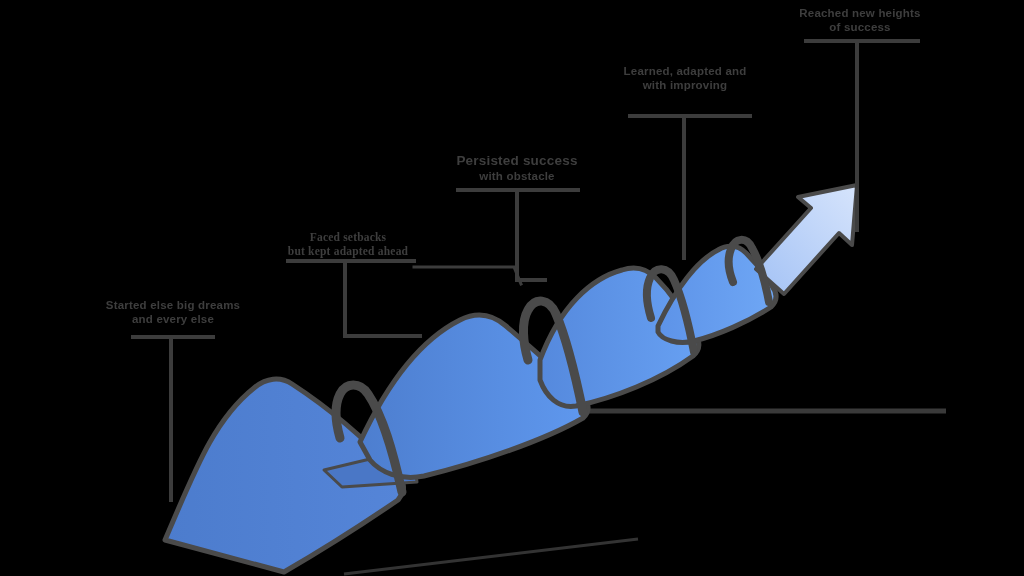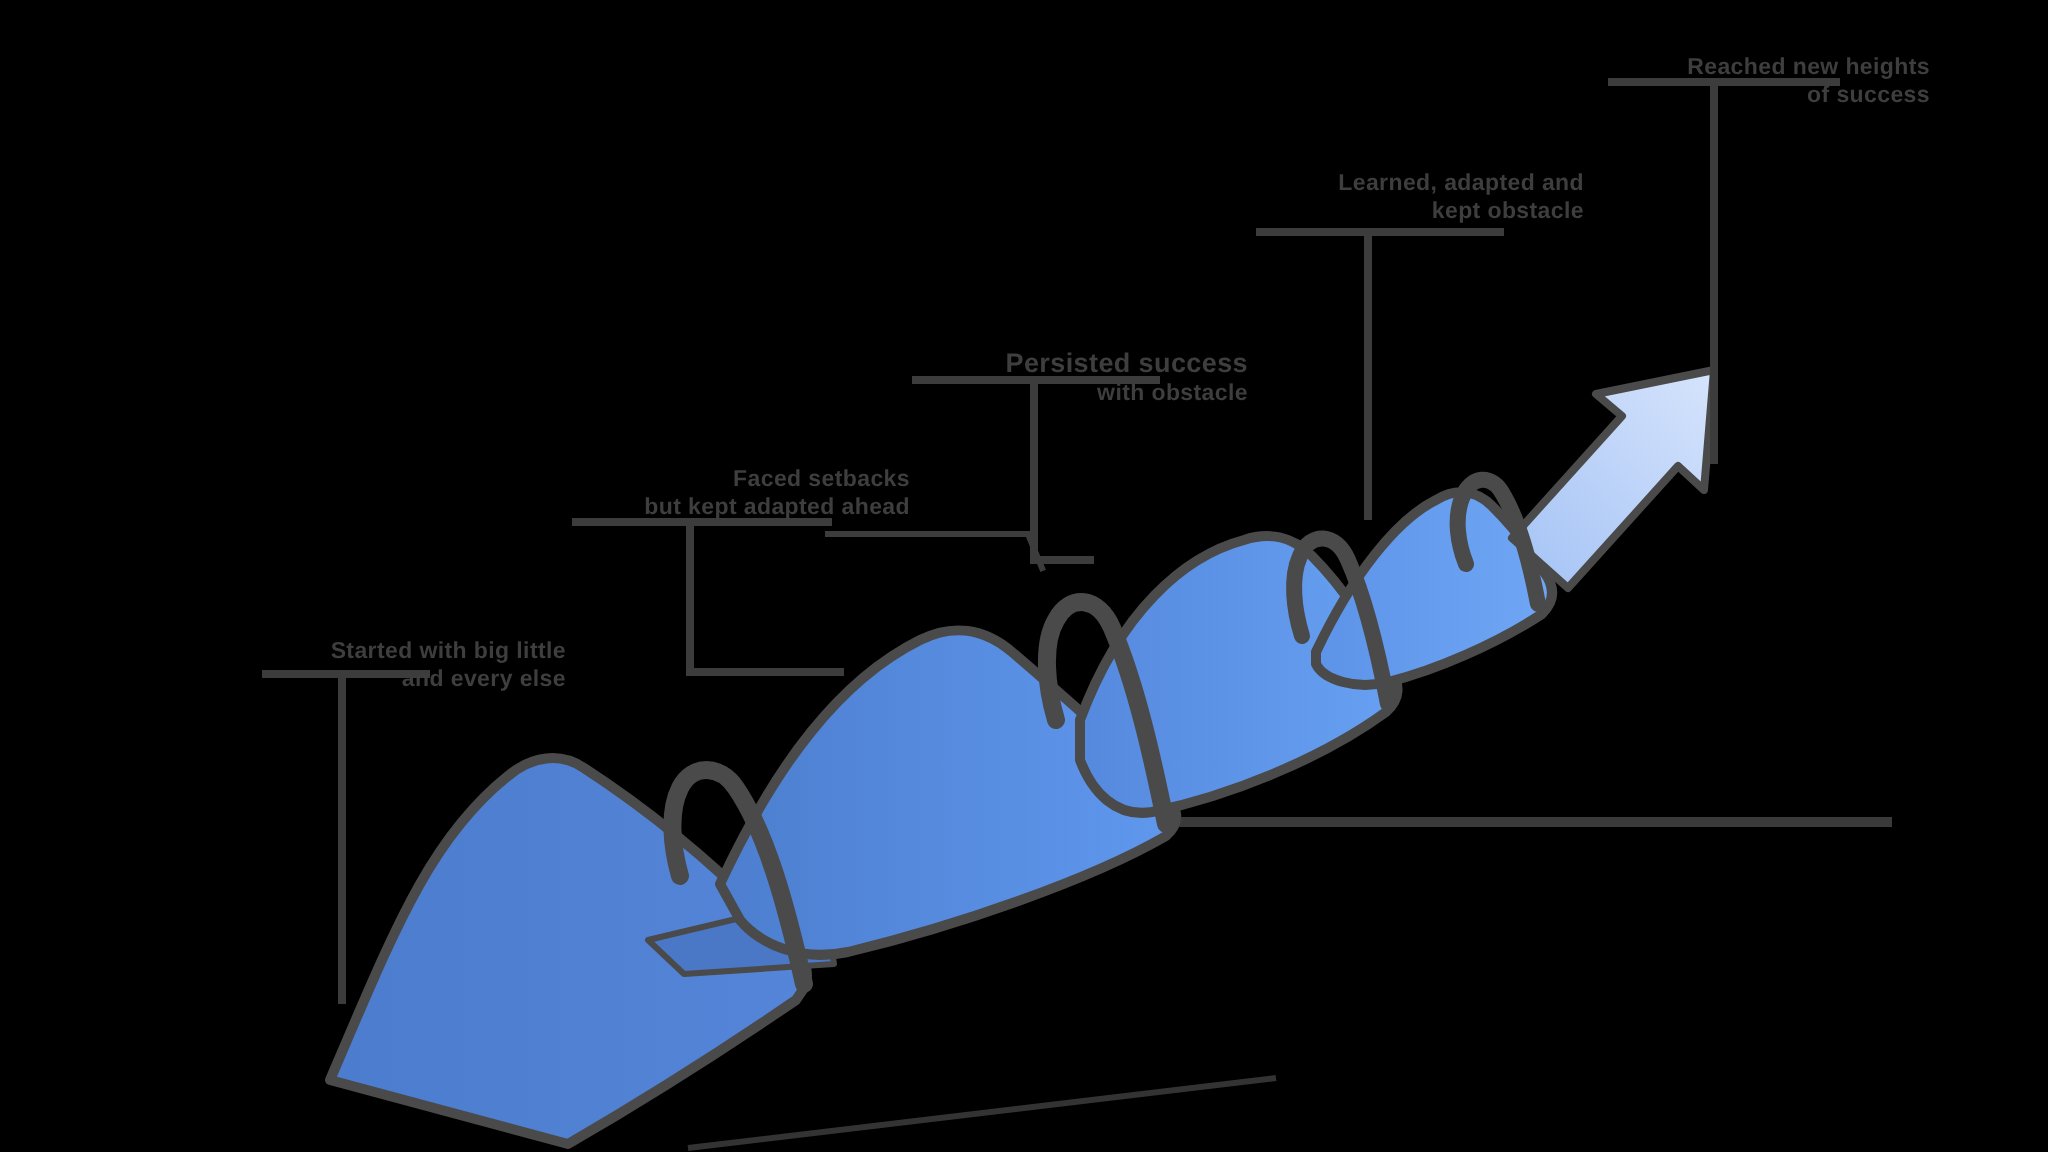--- a/index.html
+++ b/index.html
@@ -9,24 +9,23 @@
     font-family:"Liberation Sans", sans-serif;
   }
   #stage{position:absolute;inset:0;}
   svg{position:absolute;left:0;top:0;}
   .callout{
     position:absolute;
     color:#3e3e3e;
     font-weight:bold;
     font-size:11.5px;
     line-height:1.22;
-    text-align:right;
+    text-align:center;
     letter-spacing:.2px;
     white-space:nowrap;
-    margin-top:21px;
   }
   .callout .l1,.callout .l2{display:block;}
   #callout-3 .l1{font-size:13.5px;}
 </style>
 </head>
 <body>
 
 <div id="stage">
 
   <svg width="1024" height="576" viewBox="0 0 1024 576">
@@ -122,37 +121,37 @@
 
       <path d="M 630 116 L 750 116"></path>
       <path d="M 684 116 L 684 258"></path>
 
       <path d="M 806 41 L 918 41"></path>
       <path d="M 857 41 L 857 230"></path>
     </g>
   </svg>
 
   <div id="callout-1" class="callout" style="left:63px;top:298px;width:220px;">
-    <span class="l1">Started with big little</span>
+    <span class="l1">Started else big dreams</span>
     <span class="l2">and every else</span>
   </div>
 
-  <div id="callout-2" class="callout" style="left:241px;top:212px;width:214px;">
+  <div id="callout-2" class="callout" style="left:241px;top:230px;width:214px;font-family:Liberation Serif, serif;">
     <span class="l1">Faced setbacks</span>
     <span class="l2">but kept adapted ahead</span>
   </div>
 
   <div id="callout-3" class="callout" style="left:410px;top:153px;width:214px;">
     <span class="l1">Persisted success</span>
     <span class="l2">with obstacle</span>
   </div>
 
   <div id="callout-4" class="callout" style="left:578px;top:64px;width:214px;">
     <span class="l1">Learned, adapted and</span>
-    <span class="l2">kept obstacle</span>
+    <span class="l2">with improving</span>
   </div>
 
   <div id="callout-5" class="callout" style="left:755px;top:6px;width:210px;">
     <span class="l1">Reached new heights</span>
     <span class="l2">of success</span>
   </div>
 
 </div>
 
 </body></html>

